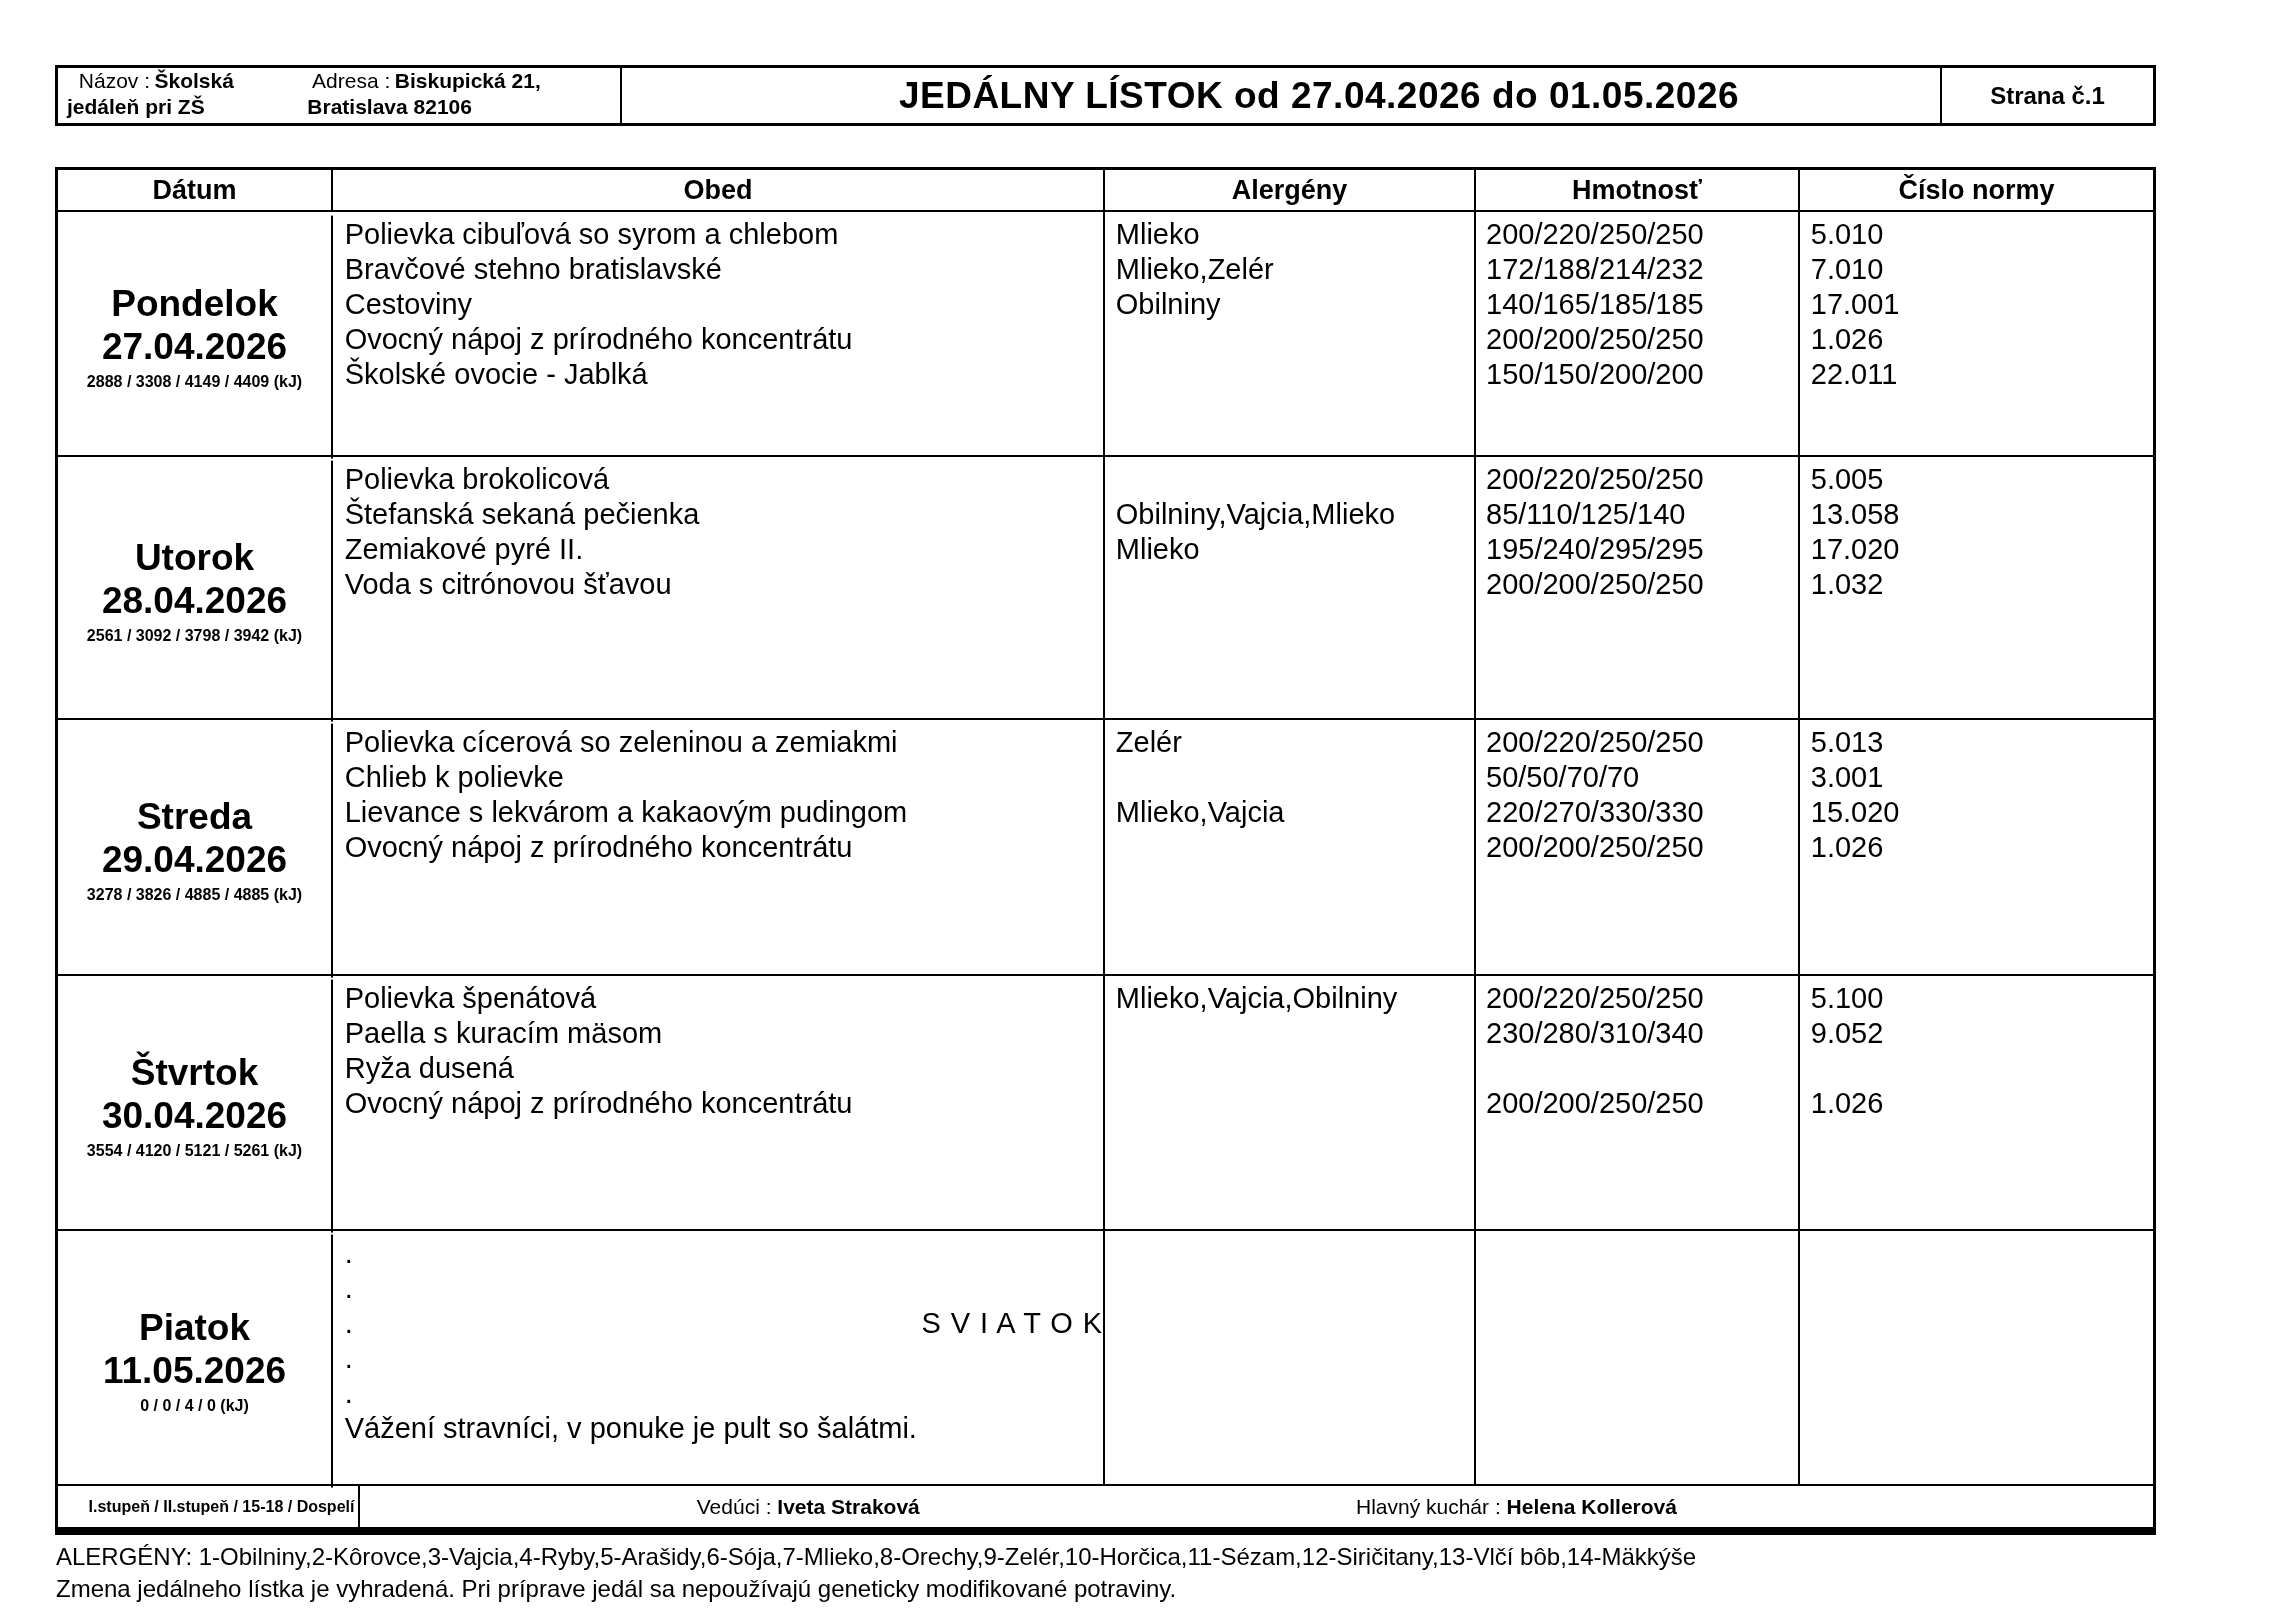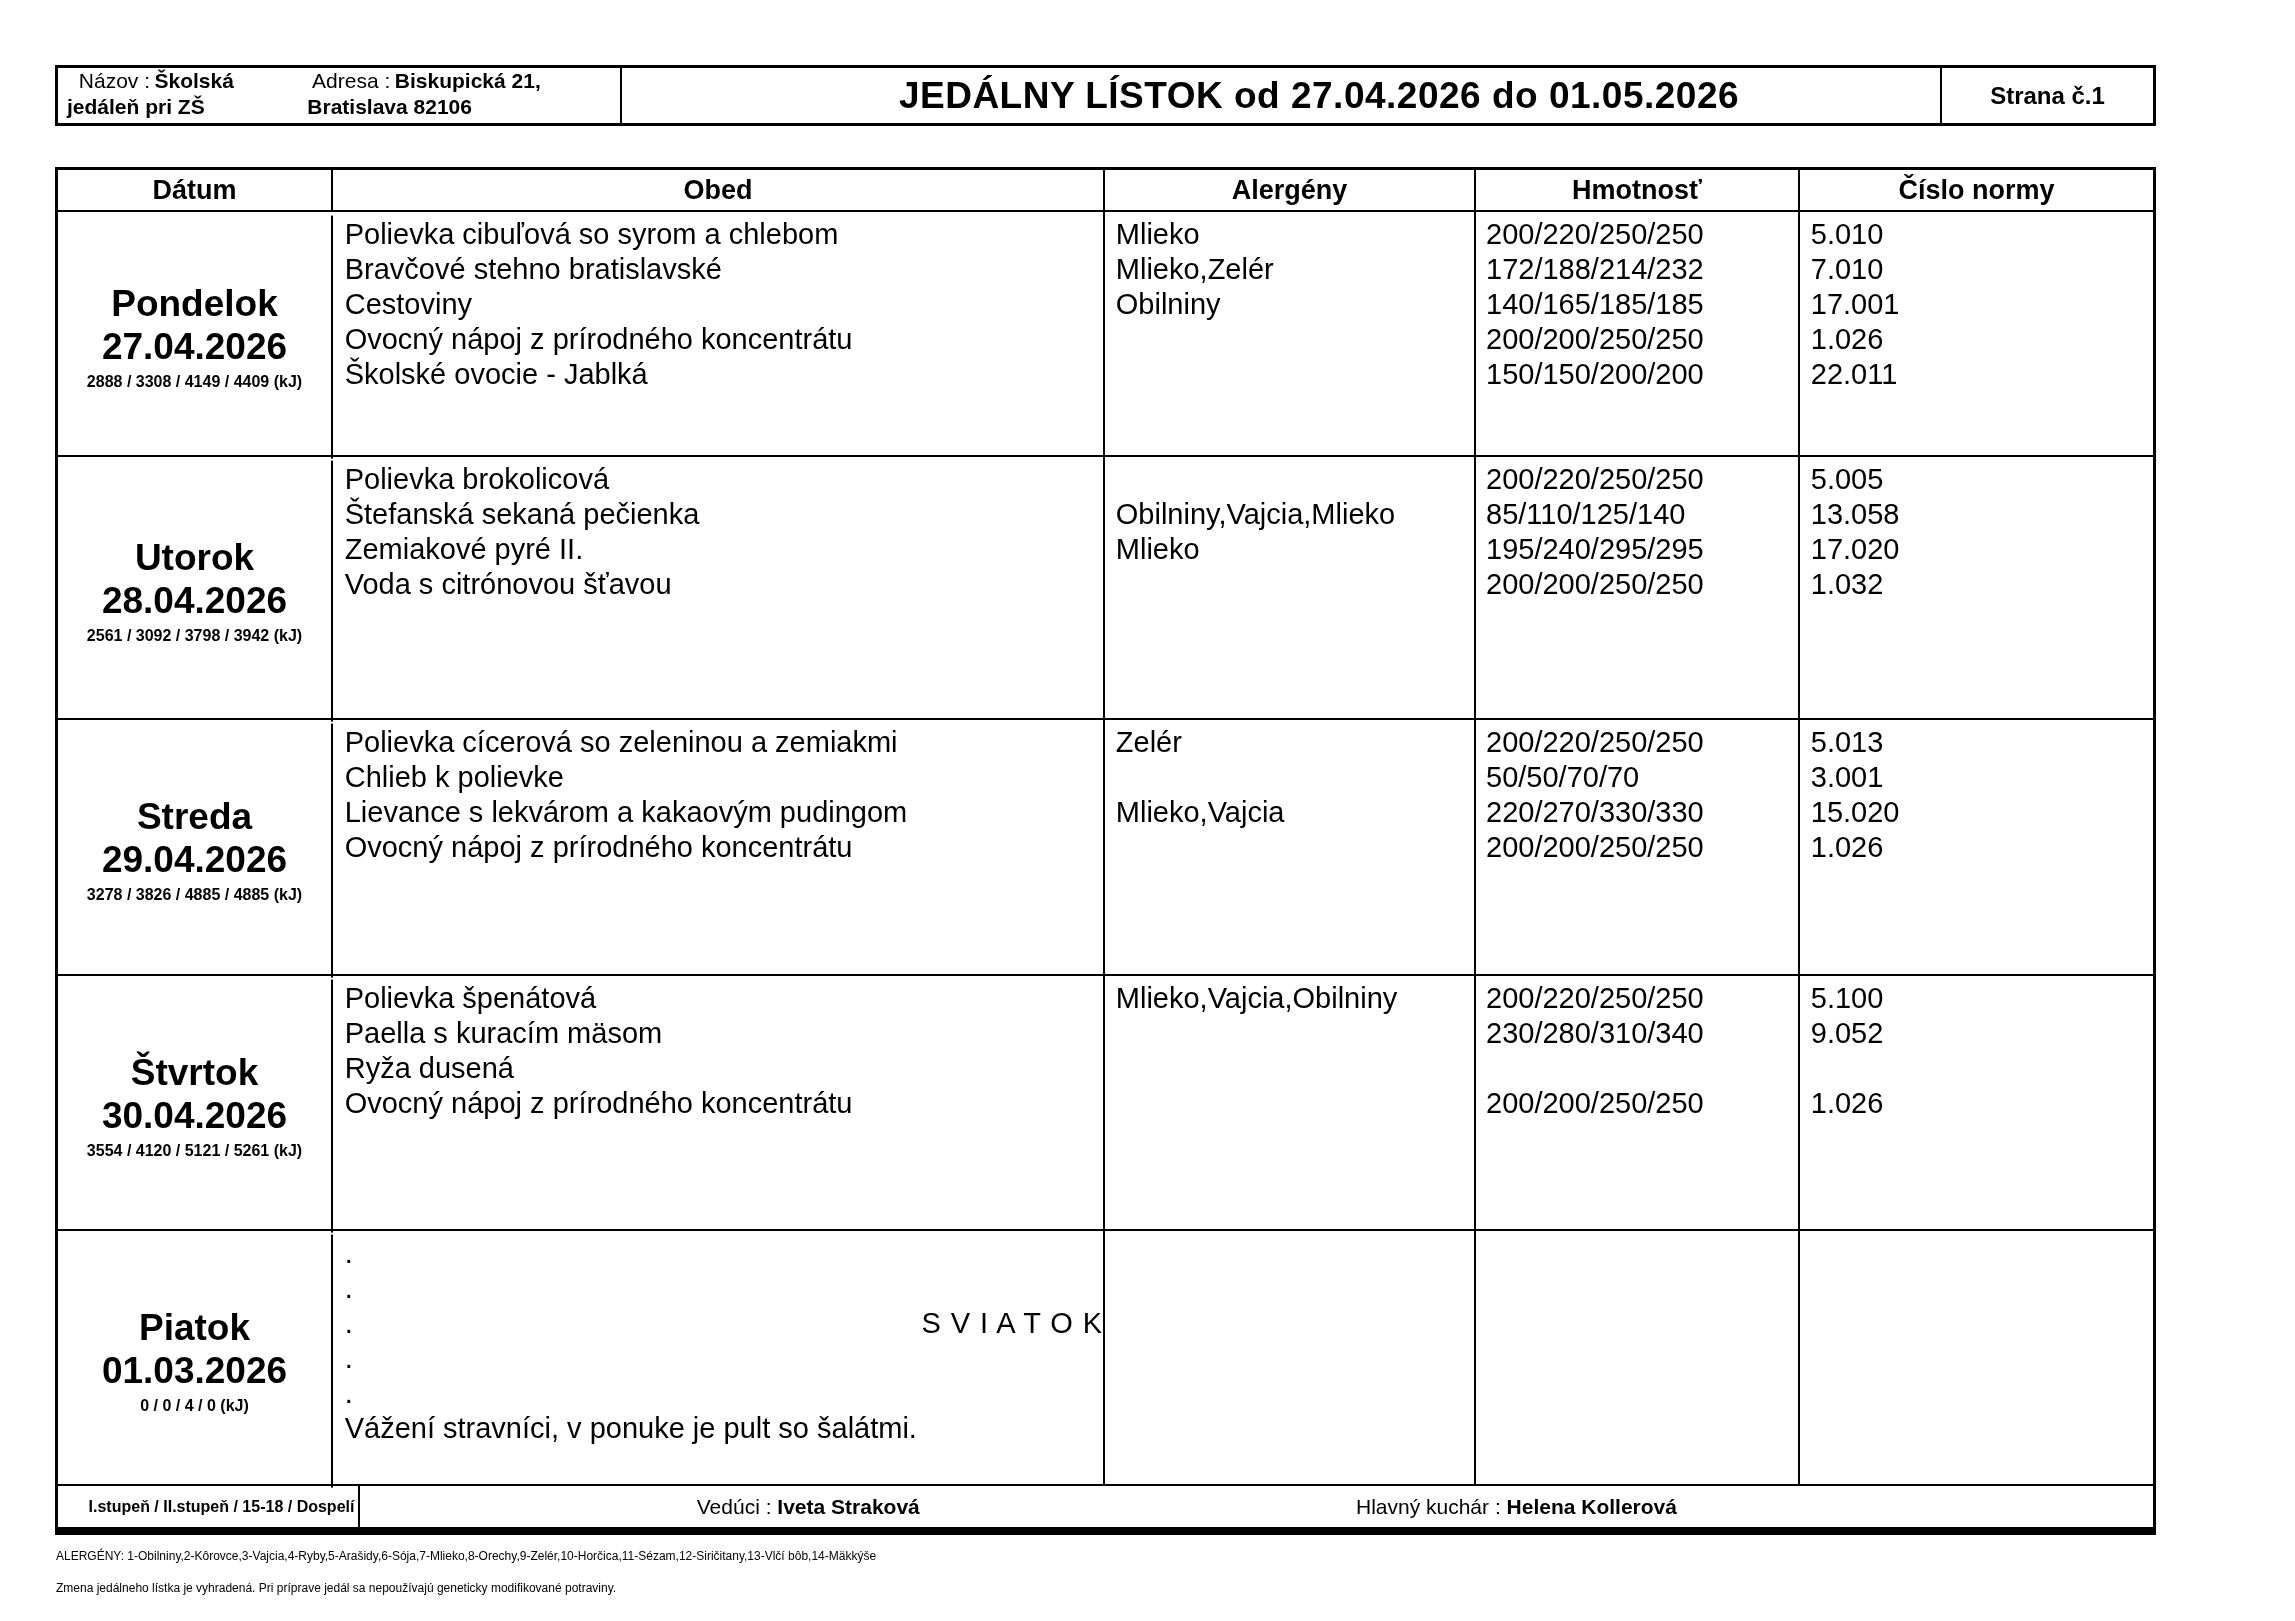--- a/index.html
+++ b/index.html
@@ -58,21 +58,21 @@
   .foot-left { width:275px; border-right:2.7px solid #000; display:flex;
                align-items:center; justify-content:center;
                font-size:16px; font-weight:bold;margin-left:27px; }
   .foot-main { flex:1; position:relative; font-size:21px; }
   .foot-sign { position:absolute; top:50%; transform:translate(-50%,-50%); white-space:nowrap; }
   .sign-veduci { left:25%; }
   .sign-kuchar { left:64.5%; }
   .sign-name { font-weight:bold; }
 
   
-  .notes { position:absolute; left:56px; top:1541px; font-size:12px; line-height:31.5px; }
+  .notes { position:absolute; left:56px; top:1541px; font-size:24px; line-height:31.5px; }
 </style>
 </head>
 <body>
 
 <div class="header-box">
   <div class="hb-left">
     <div>
       <span class="hb-label">Názov :</span><span class="hb-value">Školská jedáleň pri ZŠ</span>
     </div>
     <div>
@@ -216,21 +216,21 @@
     <div class="c-cn lines">
           <div class="line"><span>5.100</span></div>
           <div class="line"><span>9.052</span></div>
           <div class="line"><span></span></div>
           <div class="line"><span>1.026</span></div>
         </div>
   </div>
       <div class="day-row">
     <div class="c-datum day-cell">
       <div class="day-name">Piatok</div>
-      <div class="day-date">01.03.2026</div>
+      <div class="day-date">11.05.2026</div>
       <div class="day-energy">0 / 0 / 4 / 0 (kJ)</div>
     </div>
     <div class="c-obed lines">
           <div class="line"><span>.</span></div>
           <div class="line"><span>.</span></div>
           <div class="line"><span>.</span><span class="sviatok">S V I A T O K</span></div>
           <div class="line"><span>.</span></div>
           <div class="line"><span>.</span></div>
           <div class="line"><span>Vážení stravníci, v ponuke je pult so šalátmi.</span></div>
         </div>

